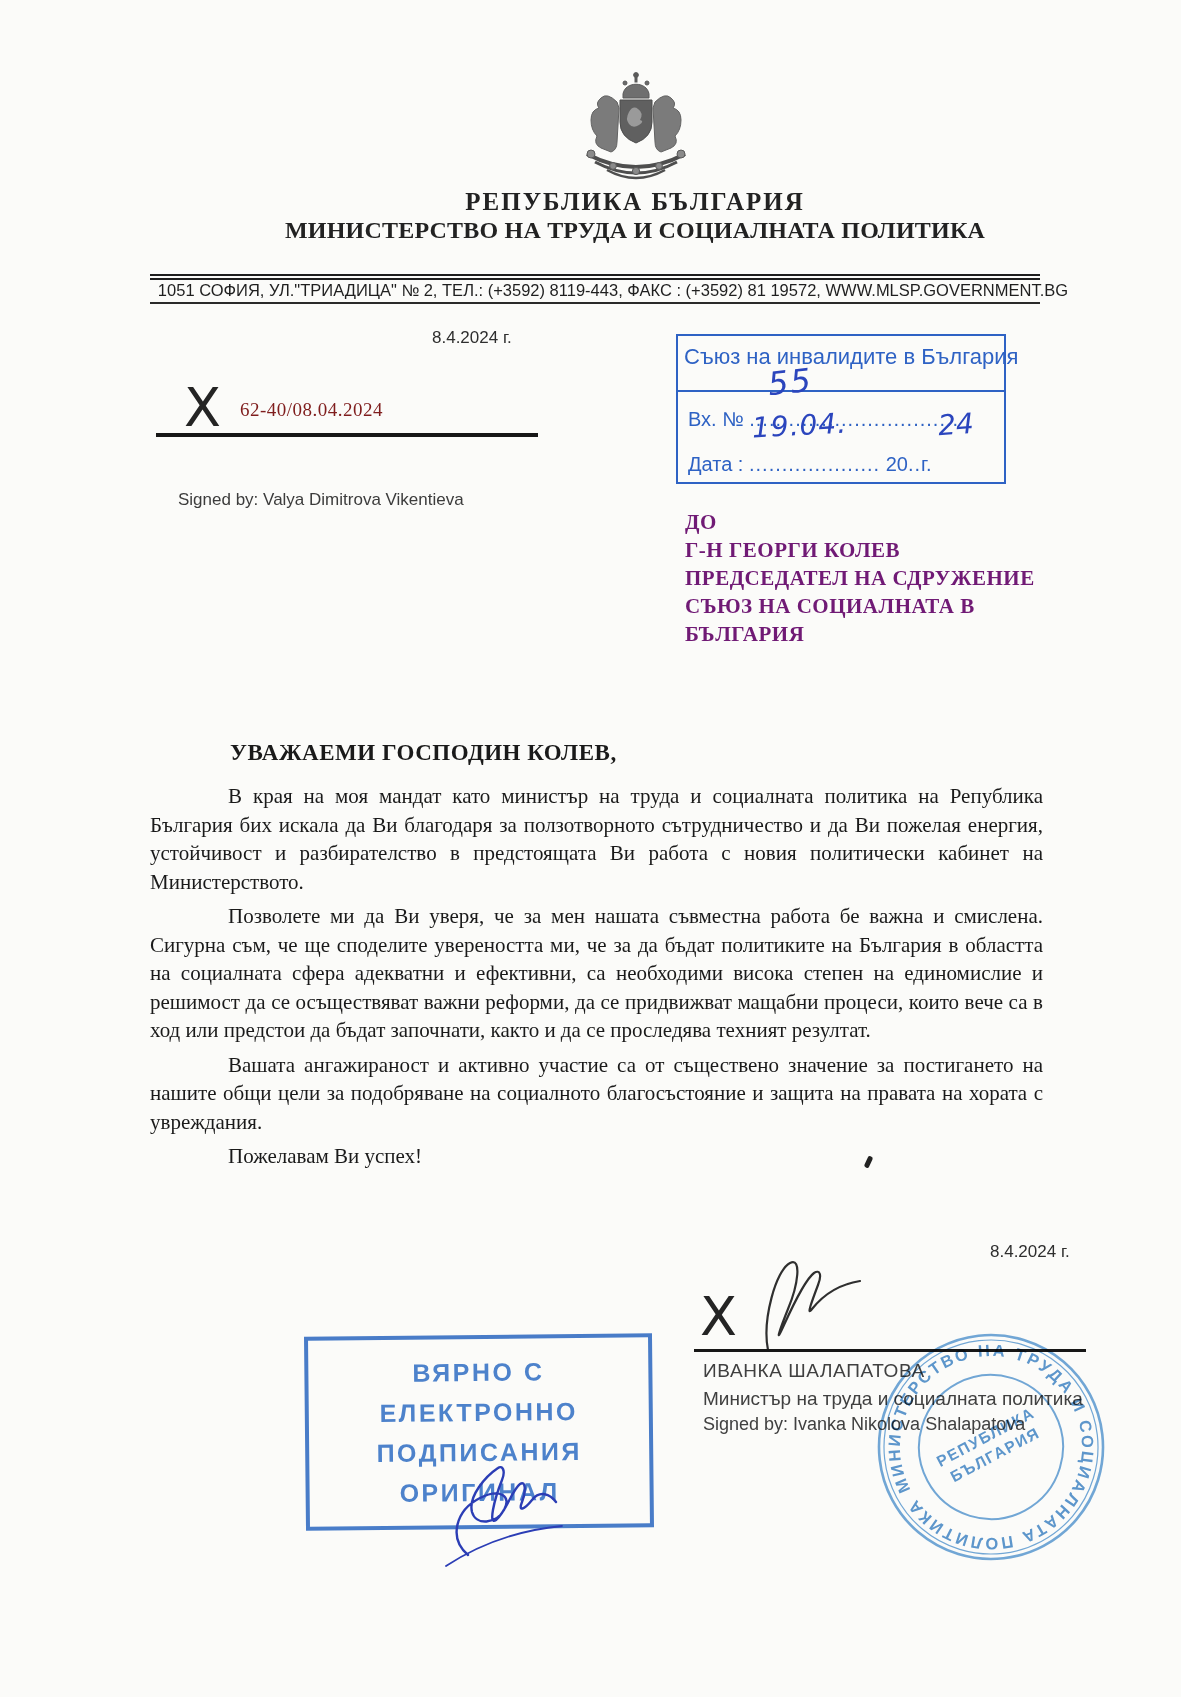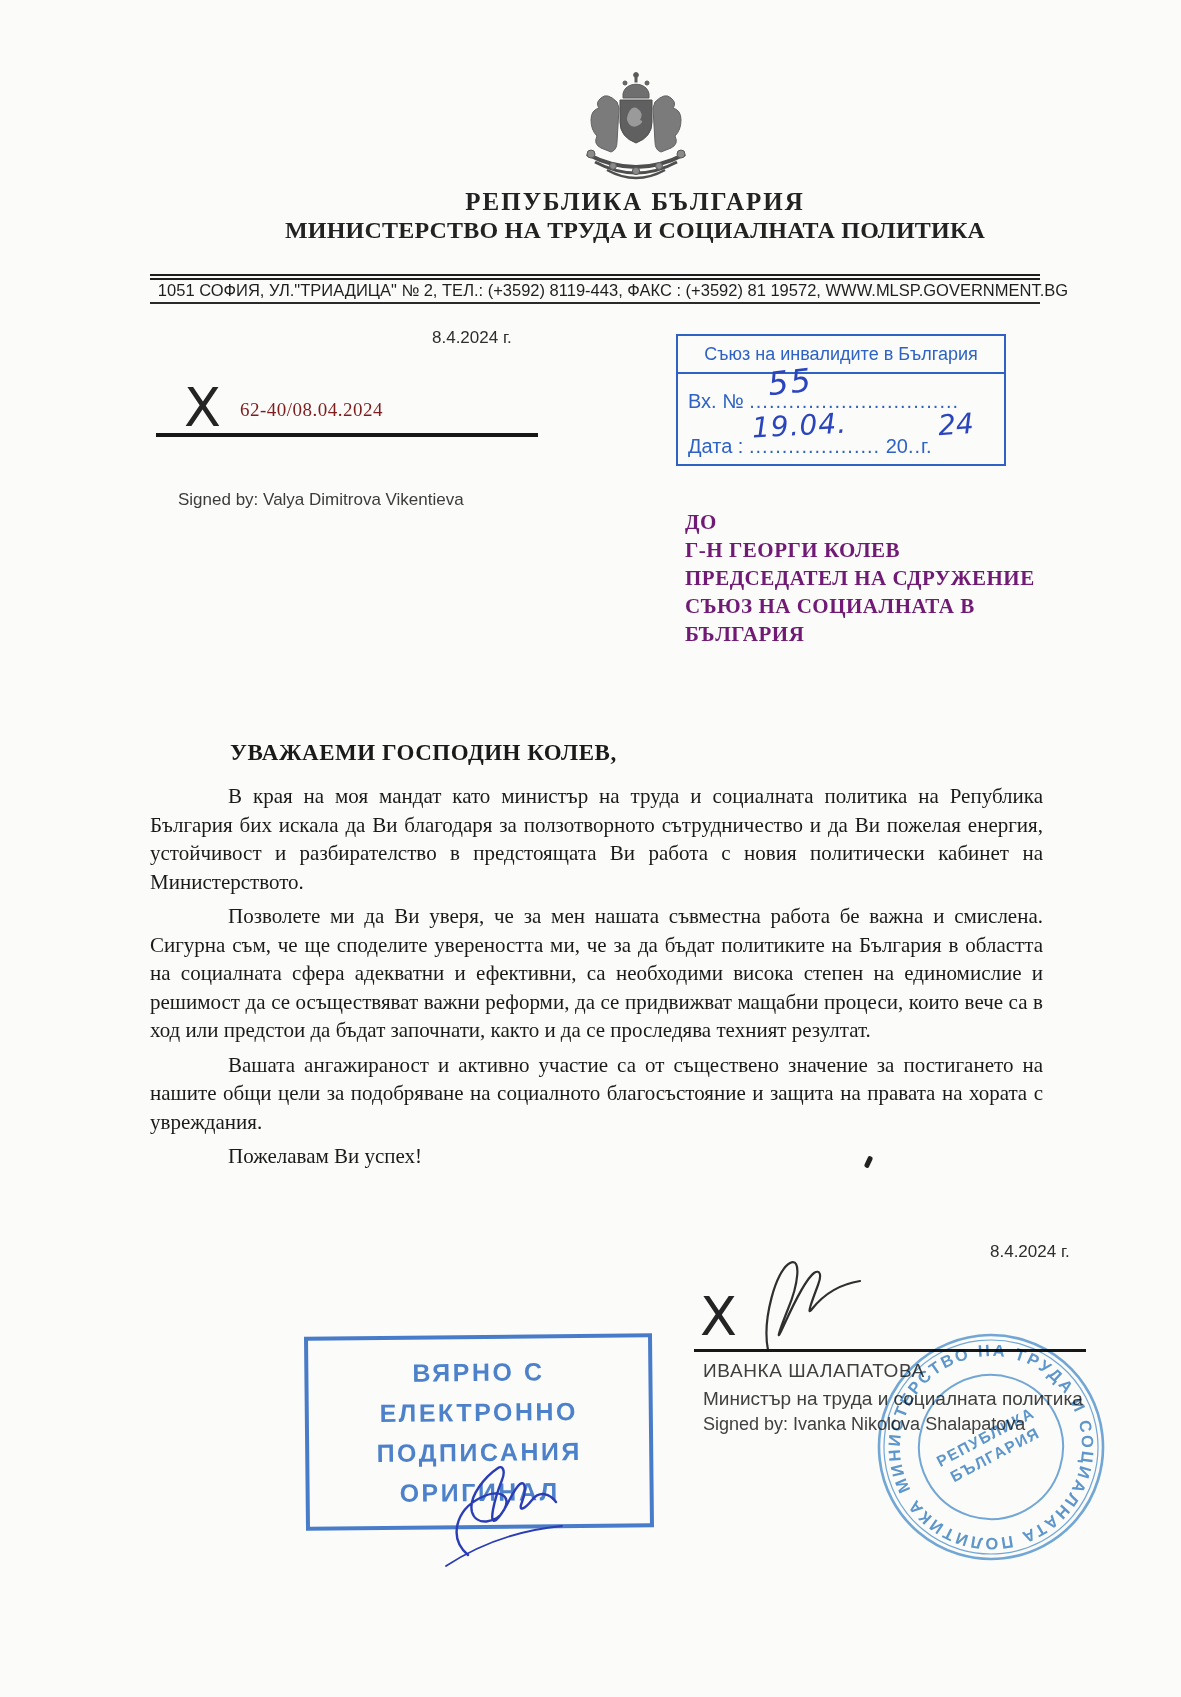--- a/index.html
+++ b/index.html
@@ -24,22 +24,22 @@
   .date-txt { font-family:"Liberation Sans", sans-serif; font-size:17px; color:#2e2e2e; }
   .x-mark   { font-family:"DejaVu Sans", sans-serif; color:#242424; }
   .x-big    { top:381px; left:184px; font-size:54px; line-height:54px; }
   .ref-num  { top:399px; left:240px; font-family:Liberation Serif, serif; font-size:19px; color:#7f1d1d; letter-spacing:0.5px; }
   .ref-line { top:433px; left:156px; width:382px; height:0; border-top:4px solid #171717; }
   .signedby { font-family:"Liberation Sans", sans-serif; font-size:17px; color:#3c3c3c; }
 
   
   .in-stamp { left:676px; top:334px; width:326px; border:2px solid #2e62c4;
               color:#2e62c4; font-family:"Liberation Sans", sans-serif; }
-  .in-stamp .org { padding:8px 6px 7px; border-bottom:2px solid #2e62c4;
-                   font-size:18px; text-align:center; white-space:nowrap; }
+  .in-stamp .org { padding:8px 6px 20px; border-bottom:2px solid #2e62c4;
+                   font-size:22px; text-align:center; white-space:nowrap; }
   .in-stamp .row { display:flex; align-items:baseline; padding:16px 10px 6px; font-size:20px; white-space:nowrap; overflow:hidden; }
   .in-stamp .dots { letter-spacing:1px; overflow:hidden; }
   .hand { font-family:"DejaVu Sans", sans-serif; font-style:italic; color:#2b45bd; }
   .hand-55   { left:768px; top:363px; font-size:32px; transform:rotate(-6deg); letter-spacing:2px; }
   .hand-1904 { left:752px; top:409px; font-size:28px; transform:rotate(-3deg); letter-spacing:1px; }
   .hand-24   { left:938px; top:408px; font-size:28px; transform:rotate(-4deg); }
 
   
   .recipient { left:685px; top:508px; width:420px; font-size:21px; font-weight:bold;
                letter-spacing:0.5px; line-height:28px; color:#701a75; }

